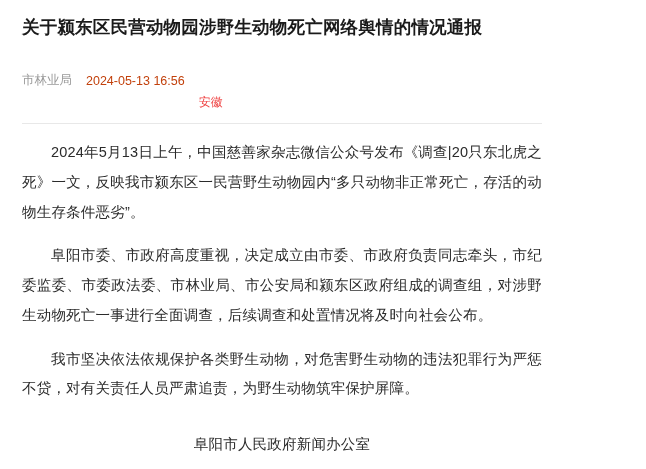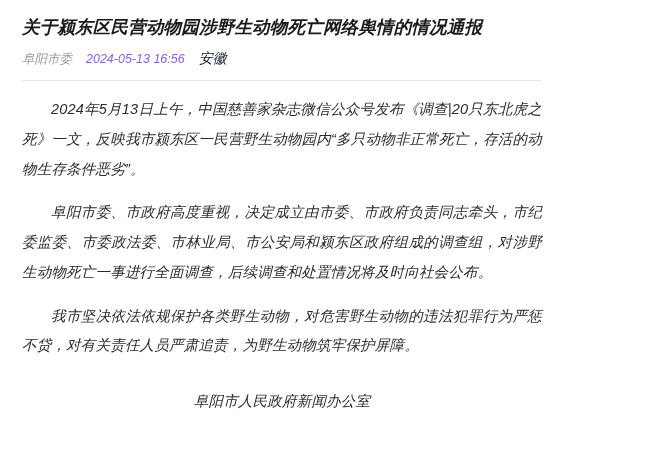--- a/index.html
+++ b/index.html
@@ -13,21 +13,20 @@
     font-family: "Liberation Sans", sans-serif;
     color: #222222;
     overflow: hidden;
   }
   .page {
     position: relative;
     width: 564px;
     height: 469px;
     box-sizing: border-box;
     padding: 14px 22px 16px 22px;
-    font-style: italic;
   }
   .article-title {
     font-size: 17.5px;
     font-weight: bold;
     color: #1a1a1a;
     line-height: 1.5;
     letter-spacing: 0.2px;
     margin: 0 0 10px 0;
   }
   .meta-row {
@@ -36,25 +35,26 @@
     gap: 14px;
     padding-bottom: 12px;
     border-bottom: 1px solid #e8e8e8;
   }
   .meta-source {
     font-size: 12.5px;
     color: #9a9a9a;
   }
   .meta-time {
     font-size: 12.5px;
-    color: #8b5cf6;
+    color: #c2410c;
   }
   .meta-region {
-    font-size: 14px;
-    color: #0f172a;
+    font-size: 12px;
+    color: #ef4444;
+    margin-top: 44px;
   }
   .body-content {
     padding-top: 14px;
   }
   .para {
     font-size: 14.5px;
     line-height: 2.05;
     color: #2b2b2b;
     text-align: justify;
     text-indent: 2em;
@@ -74,21 +74,21 @@
   }
 </style>
 </head>
 <body>
 
 <div class="page">
 
   <h1 class="article-title">关于颍东区民营动物园涉野生动物死亡网络舆情的情况通报</h1>
 
   <div class="meta-row">
-    <span class="meta-source">阜阳市委</span>
+    <span class="meta-source">市林业局</span>
     <span class="meta-time">2024-05-13 16:56</span>
     <span class="meta-region">安徽</span>
   </div>
 
   <div class="body-content">
     <p class="para">2024年5月13日上午，中国慈善家杂志微信公众号发布《调查|20只东北虎之死》一文，反映我市颍东区一民营野生动物园内“多只动物非正常死亡，存活的动物生存条件恶劣”。</p>
     <p class="para">阜阳市委、市政府高度重视，决定成立由市委、市政府负责同志牵头，市纪委监委、市委政法委、市林业局、市公安局和颍东区政府组成的调查组，对涉野生动物死亡一事进行全面调查，后续调查和处置情况将及时向社会公布。</p>
     <p class="para">我市坚决依法依规保护各类野生动物，对危害野生动物的违法犯罪行为严惩不贷，对有关责任人员严肃追责，为野生动物筑牢保护屏障。</p>
   </div>
 

